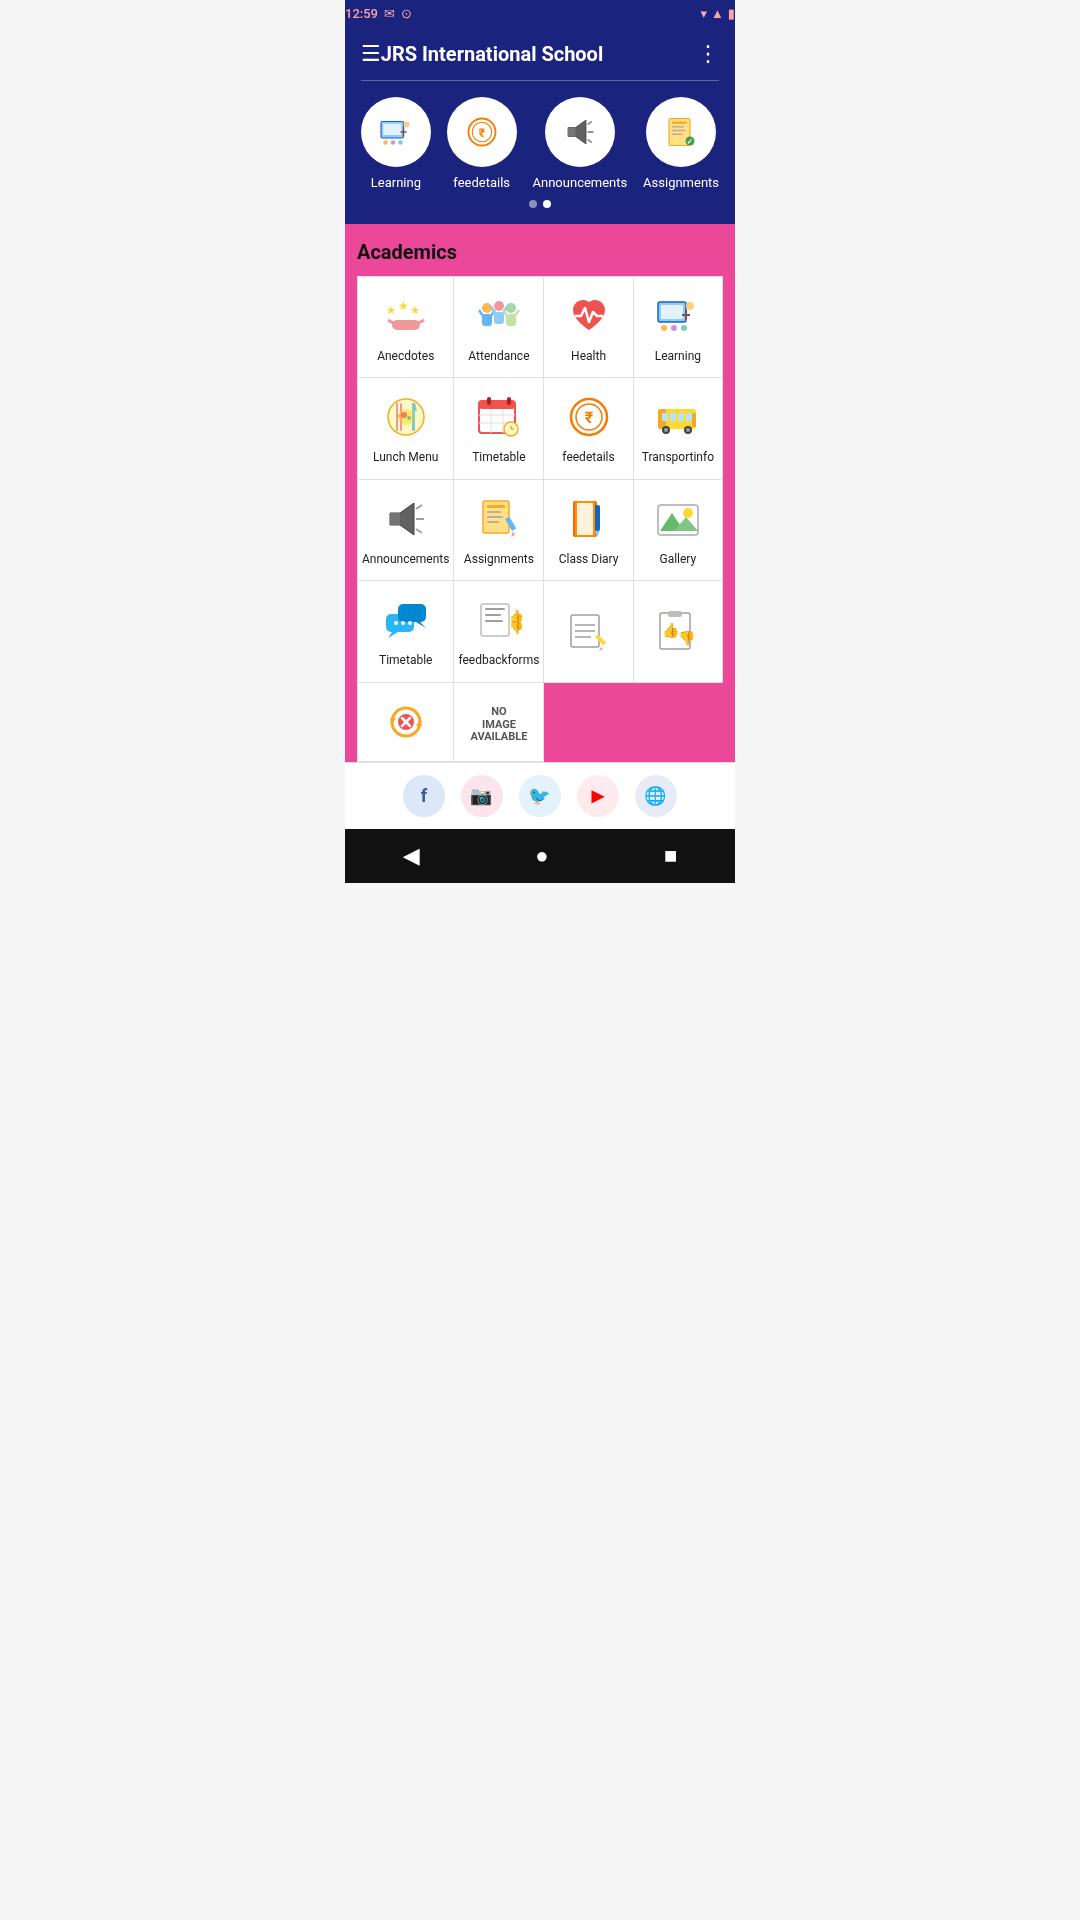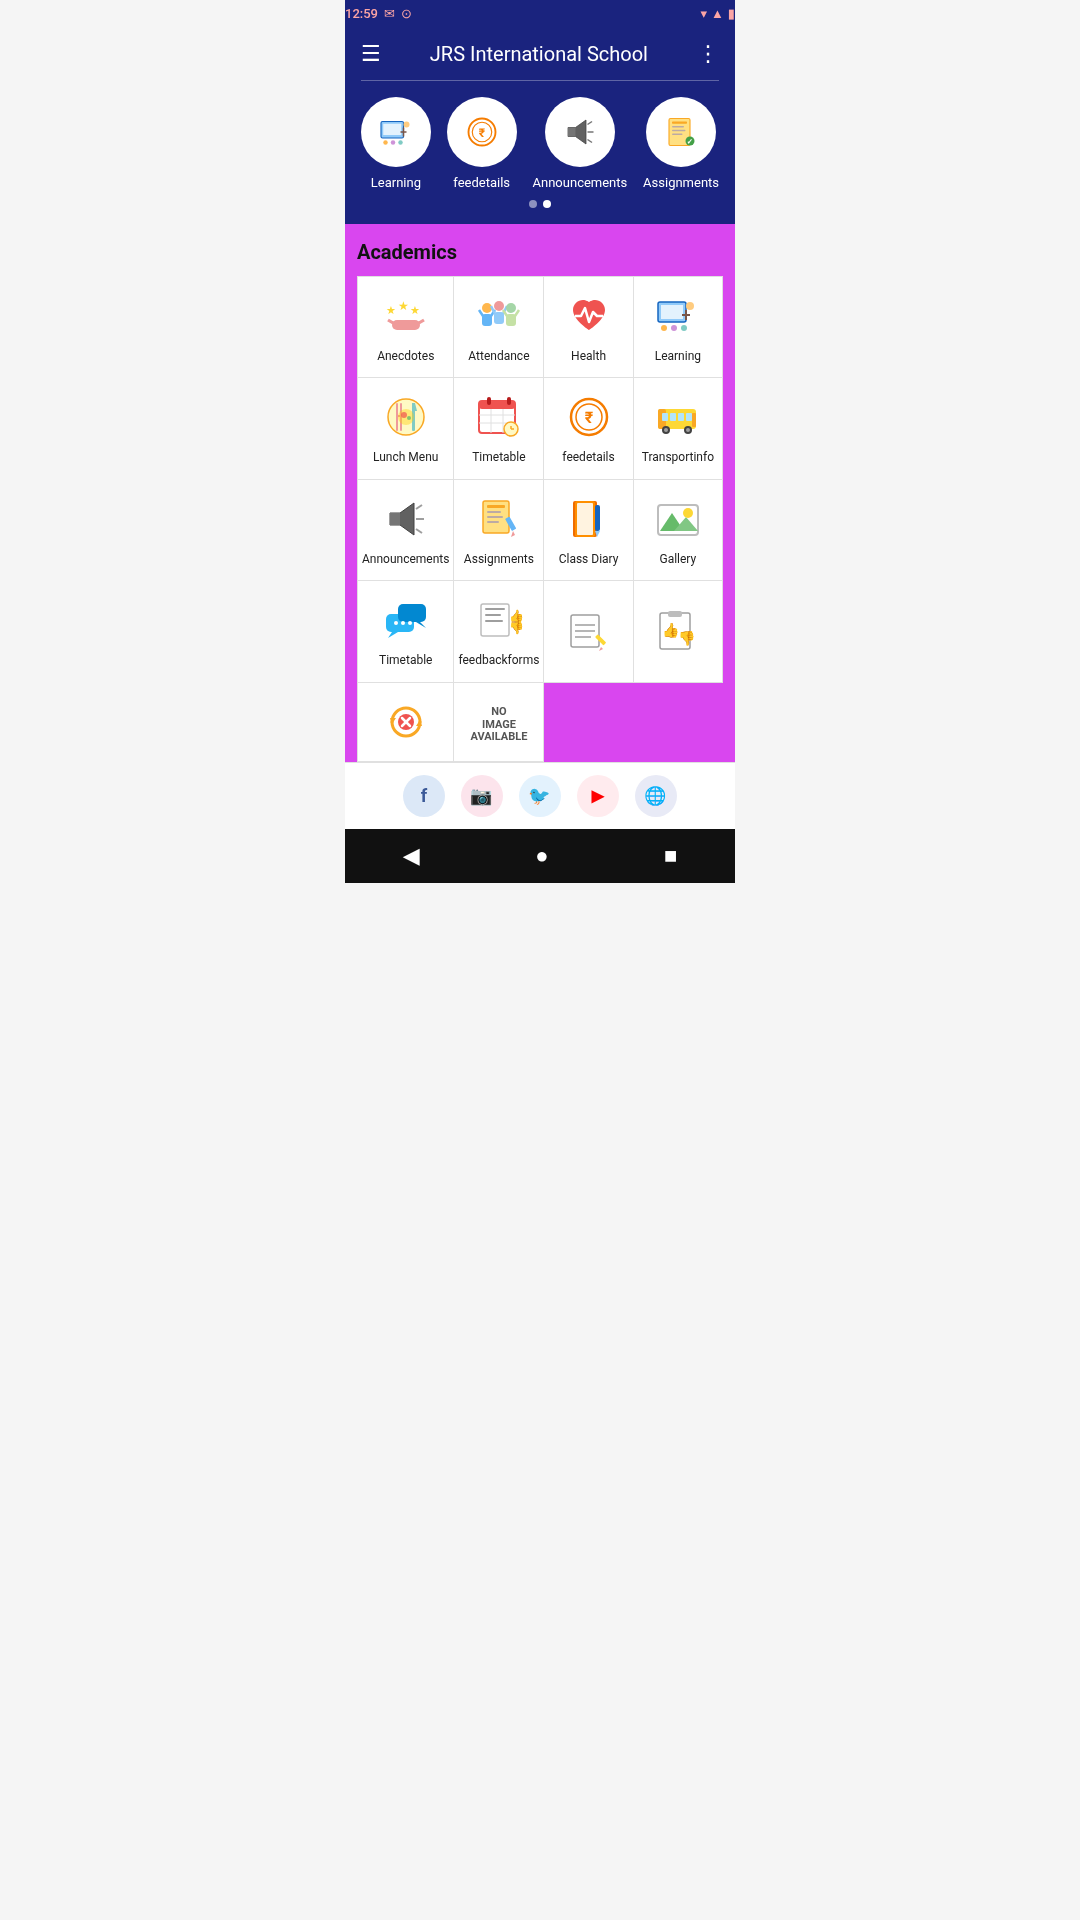--- a/index.html
+++ b/index.html
@@ -31,22 +31,21 @@
     .header {
       background: #1a237e;
       color: white;
       display: flex;
       align-items: center;
       justify-content: space-between;
       padding: 14px 16px;
     }
     .header-title {
       font-size: 20px;
-      font-weight: 400;
-      text-align: center;
+      font-weight: 700;
       flex: 1;
     }
     .header-icon {
       font-size: 22px;
       cursor: pointer;
     }
 
     
     .header-divider {
       background: #1a237e;
@@ -100,21 +99,21 @@
       height: 8px;
       border-radius: 50%;
       background: rgba(255,255,255,0.5);
     }
     .dot.active {
       background: white;
     }
 
     
     .academics-section {
-      background: #d946ef;
+      background: #ec4899;
       padding: 16px 12px 0;
     }
     .academics-title {
       font-size: 20px;
       font-weight: 700;
       color: #111;
       margin-bottom: 12px;
     }
 
     

